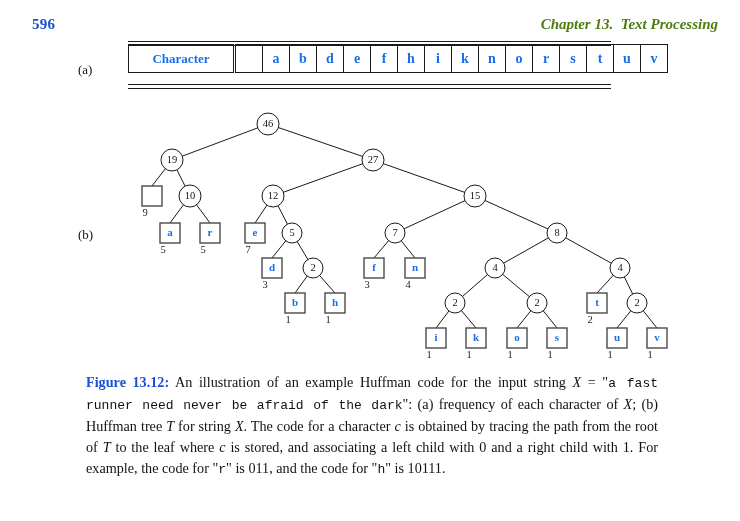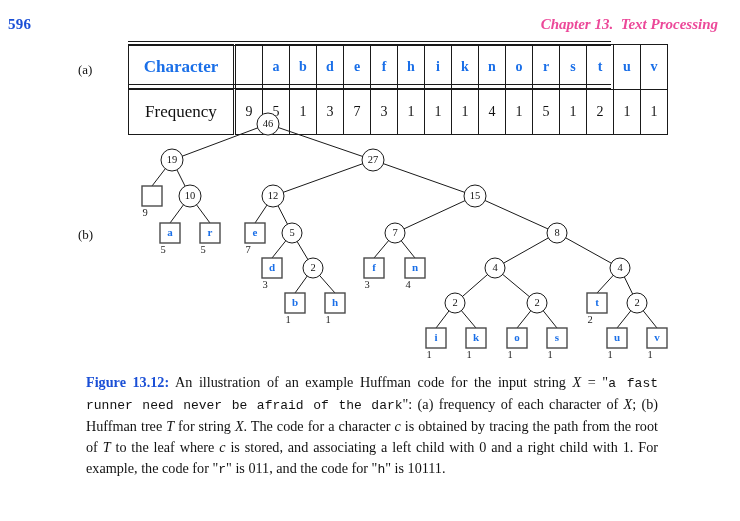--- a/index.html
+++ b/index.html
@@ -12,37 +12,37 @@
     height: 521px;
     position: relative;
     font-family: "Liberation Serif", serif;
     color: #000000;
     overflow: hidden;
   }
 
   
   #page-number {
     position: absolute;
-    left: 8px;
+    left: 32px;
     top: 16px;
     font-family: "Liberation Serif", serif;
     font-weight: bold;
     font-size: 15px;
     color: #1a4fd6;
     letter-spacing: 0.2px;
   }
   #running-head {
     position: absolute;
     right: 22px;
     top: 16px;
     font-family: "Liberation Serif", serif;
     font-weight: bold;
     font-style: italic;
     font-size: 15px;
-    color: #ec4899;
+    color: #4d7c0f;
     white-space: pre;
   }
 
   
   .part-label {
     position: absolute;
     font-family: "Liberation Serif", serif;
     font-size: 13px;
     color: #111111;
   }
@@ -65,22 +65,22 @@
     text-align: center;
     vertical-align: middle;
     height: 19px;
     padding: 0;
     font-size: 14px;
     font-family: "Liberation Serif", serif;
   }
   table.freq .rowhdr {
     width: 92px;
     font-weight: bold;
-    font-size: 17px;
-    padding: 12px 6px;
+    font-size: 13px;
+    padding: 4px 6px;
   }
   table.freq .rowhdr.char-hdr { color: #1a6fe8; }
   table.freq .rowhdr.freq-hdr { color: #101010; font-weight: normal; }
   table.freq .ch {
     width: 26px;
     color: #1a6fe8;
     font-weight: bold;
   }
   table.freq .fq {
     width: 26px;
@@ -187,39 +187,20 @@
           <td class="ch">h</td>
           <td class="ch">i</td>
           <td class="ch">k</td>
           <td class="ch">n</td>
           <td class="ch">o</td>
           <td class="ch">r</td>
           <td class="ch">s</td>
           <td class="ch">t</td>
           <td class="ch">u</td>
           <td class="ch">v</td>
-        </tr>
-      <tr>
-        <td class="rowhdr freq-hdr">Frequency</td>
-      <td class="fq sep-left">9</td>
-          <td class="fq">5</td>
-          <td class="fq">1</td>
-          <td class="fq">3</td>
-          <td class="fq">7</td>
-          <td class="fq">3</td>
-          <td class="fq">1</td>
-          <td class="fq">1</td>
-          <td class="fq">1</td>
-          <td class="fq">4</td>
-          <td class="fq">1</td>
-          <td class="fq">5</td>
-          <td class="fq">1</td>
-          <td class="fq">2</td>
-          <td class="fq">1</td>
-          <td class="fq">1</td>
         </tr>
     </tbody>
   </table>
 </div>
 
 <div class="part-label" id="label-b">(b)</div>
 
 <svg id="tree-svg" width="740" height="265" viewBox="0 0 740 265">
   <g id="tree-edges">
       <line x1="268" y1="24" x2="172" y2="60" class="edge"></line>

